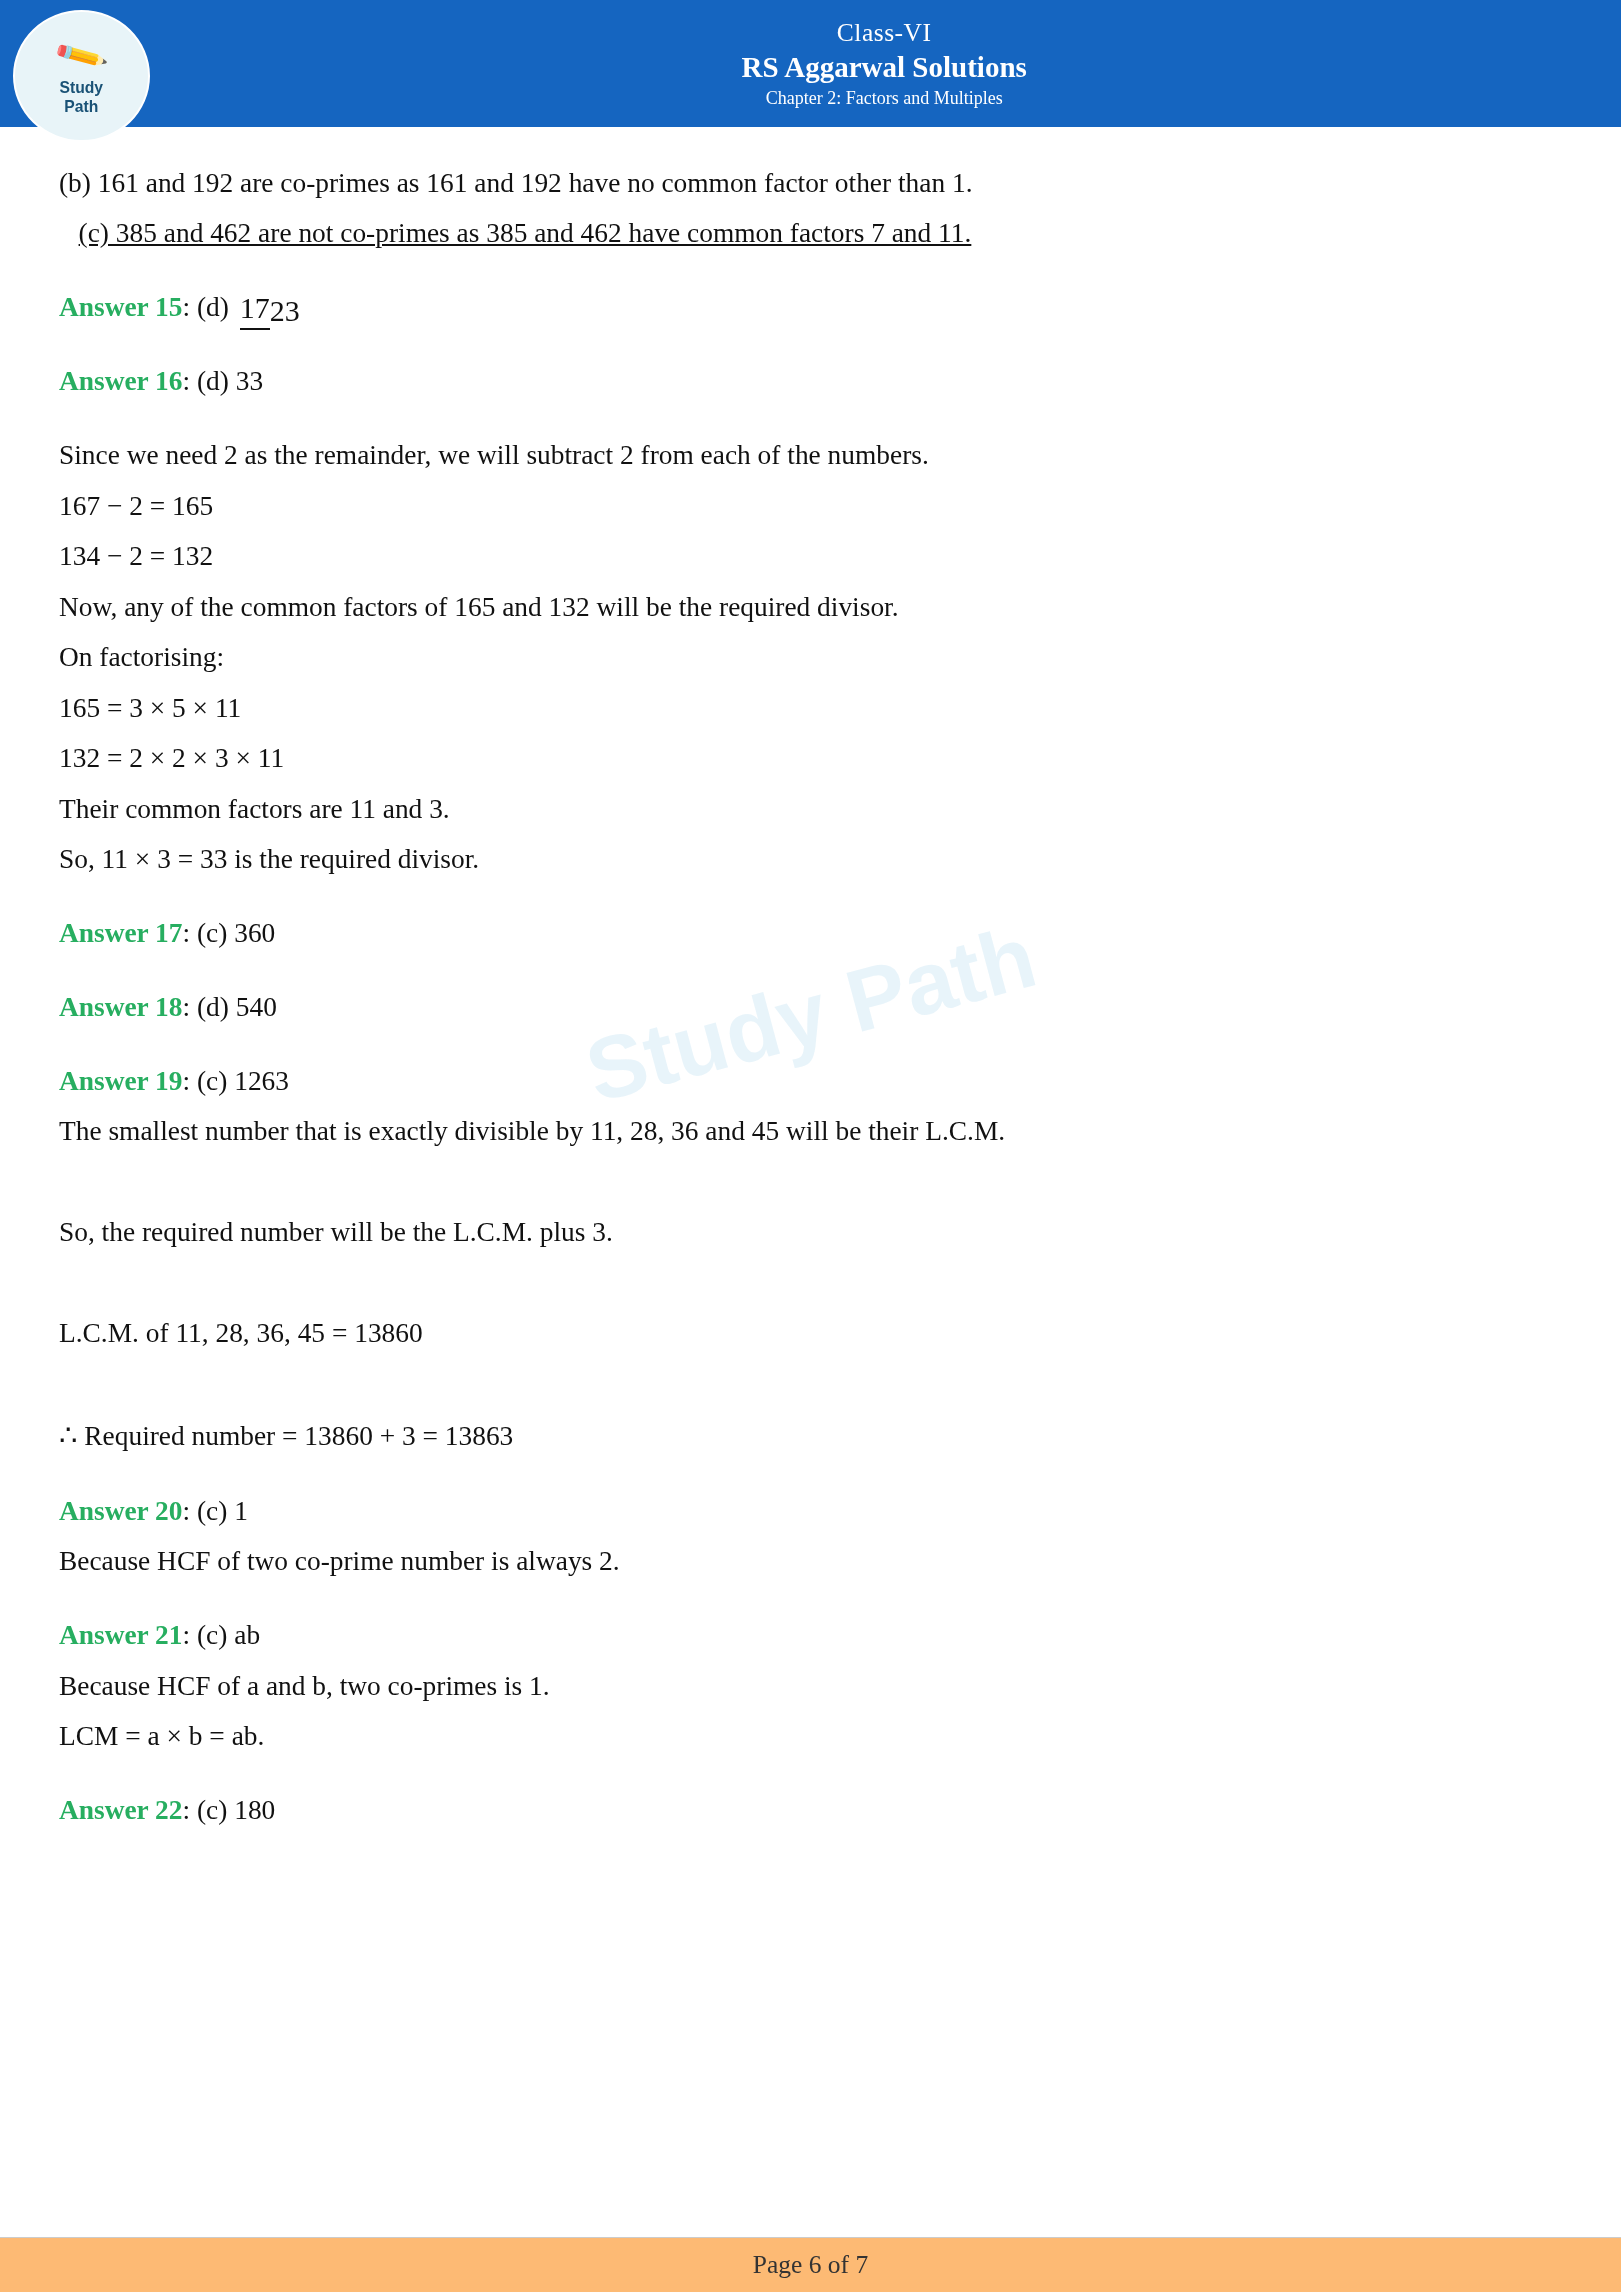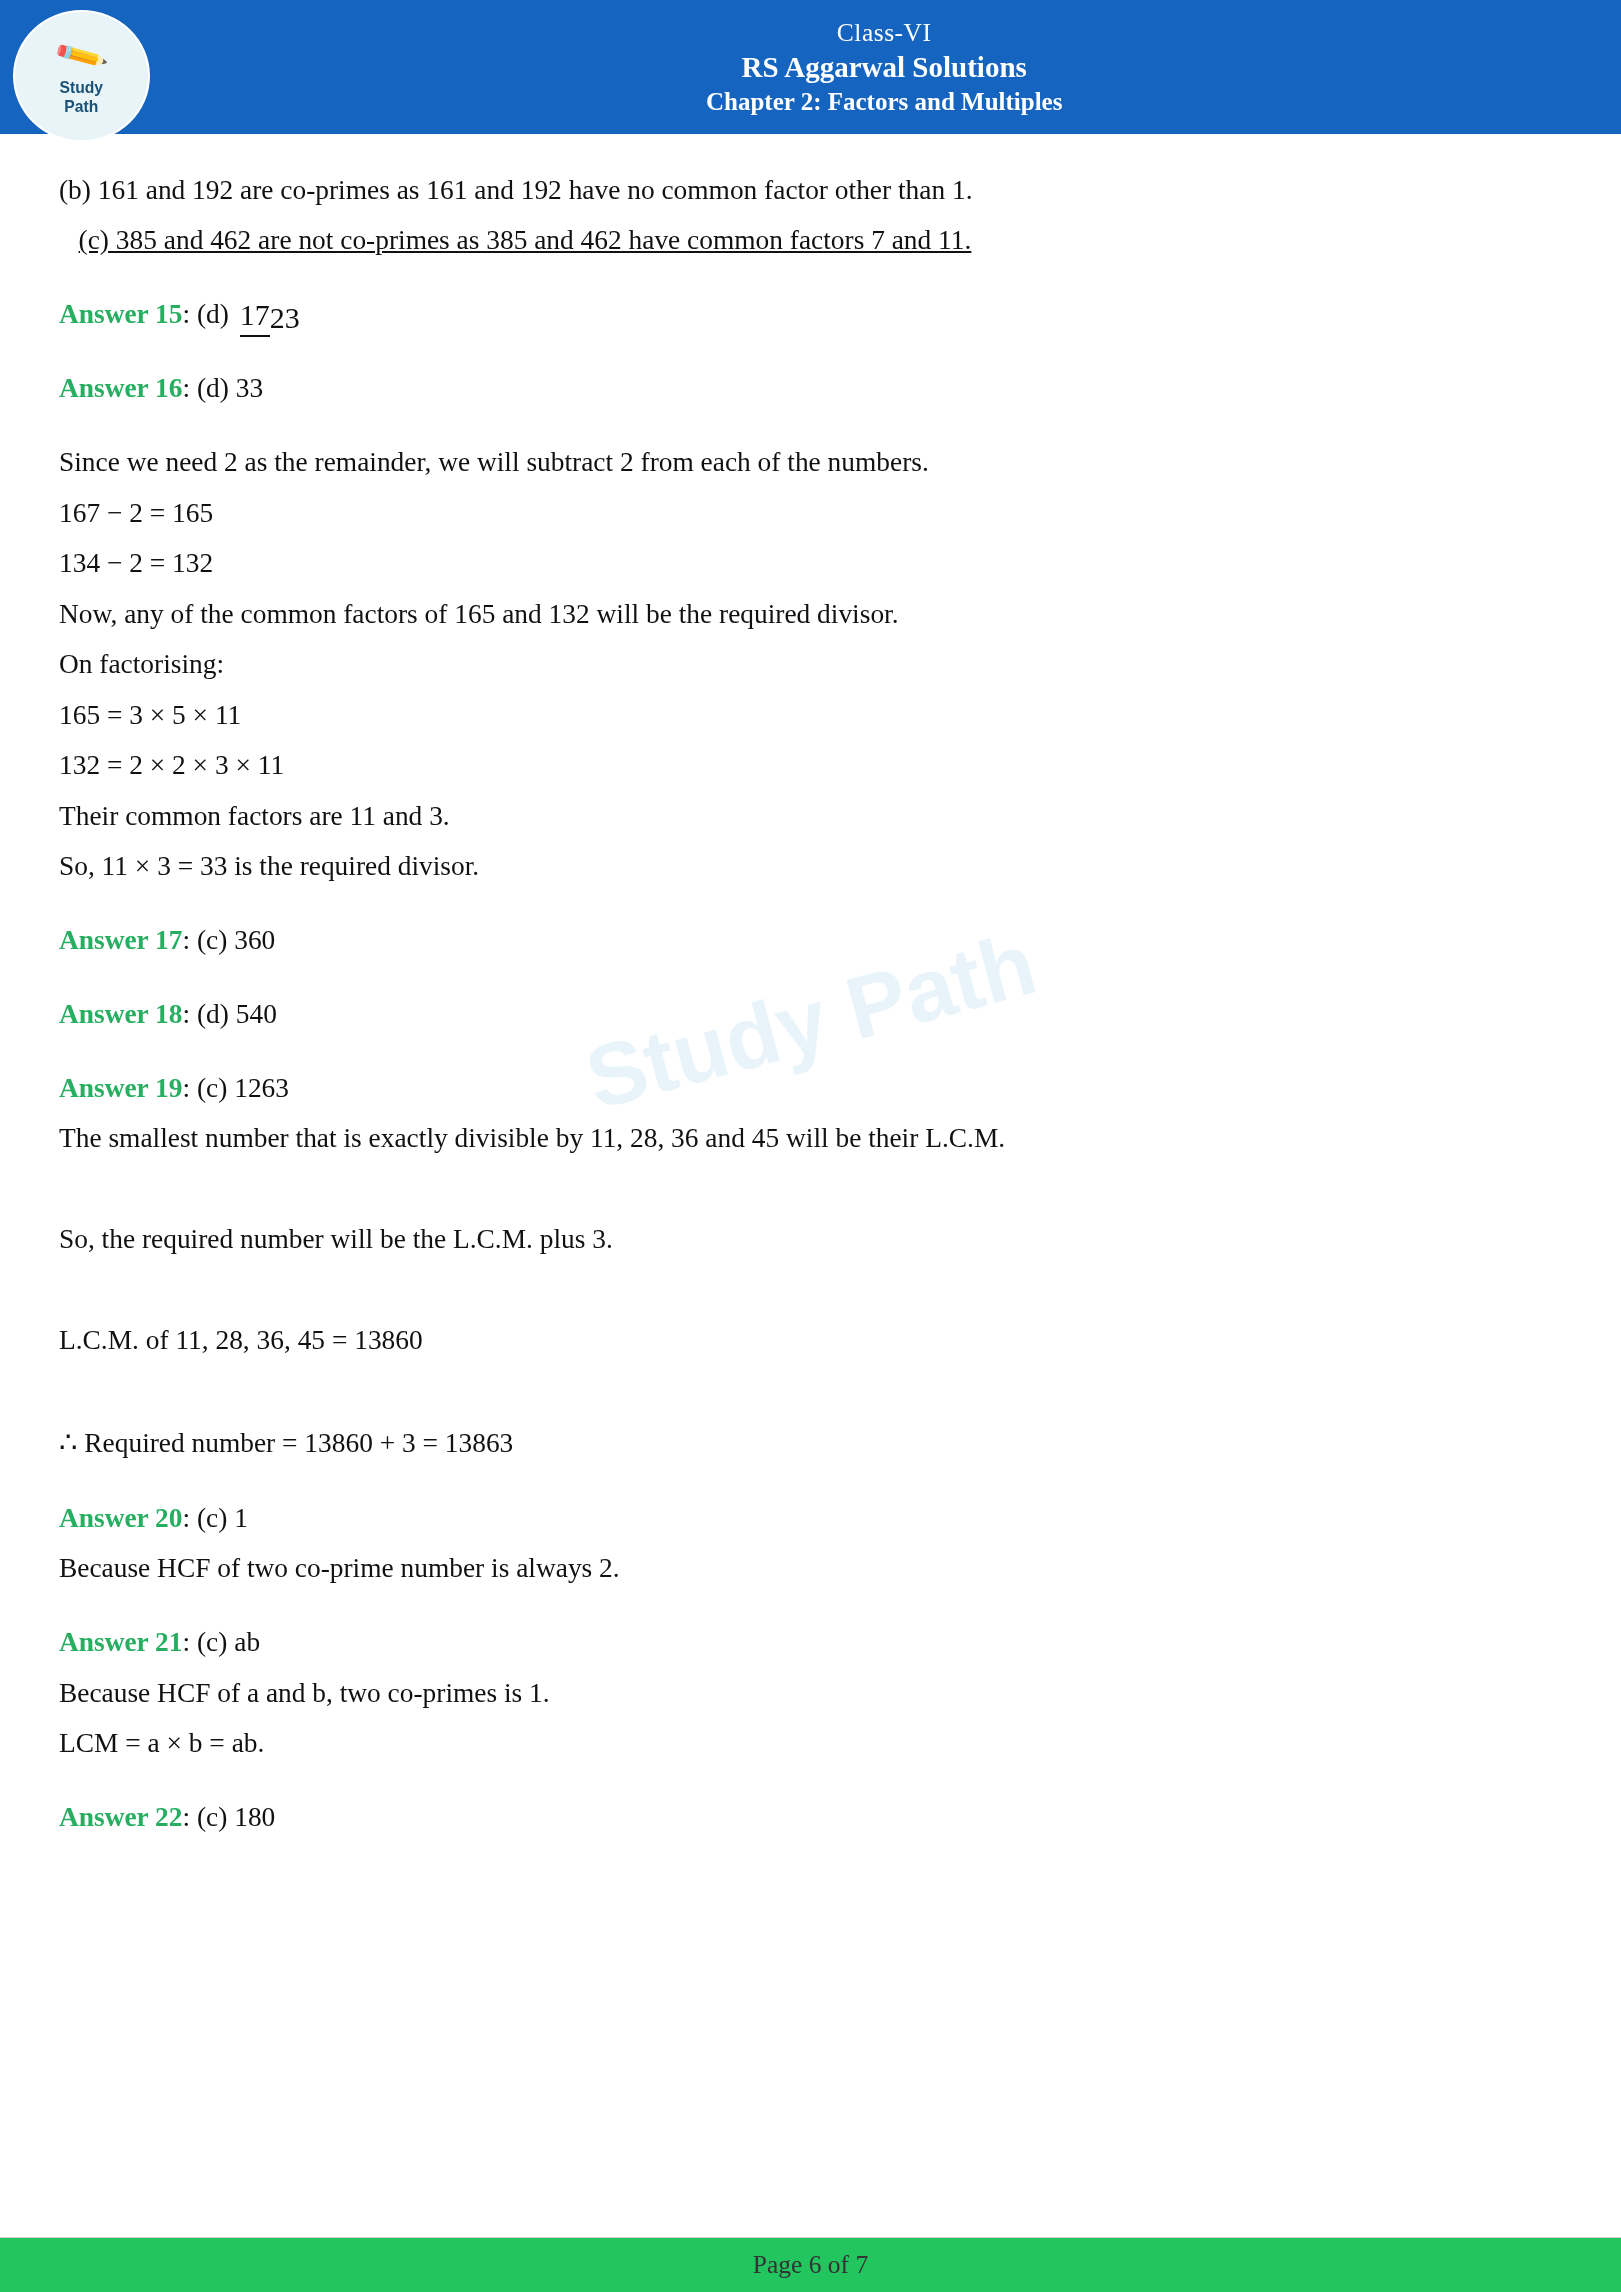--- a/index.html
+++ b/index.html
@@ -36,22 +36,22 @@
       letter-spacing: 0.5px;
     }
 
     .header-title {
       font-size: 29px;
       font-weight: bold;
       margin: 3.9px 0;
     }
 
     .header-chapter {
-      font-size: 25px;
-      font-weight: bold;
+      font-size: 18px;
+      font-weight: normal;
     }
 
     
     .logo-container {
       position: absolute;
       top: 7.8px;
       left: 7.8px;
       width: 147px;
       height: 137px;
       display: flex;
@@ -167,21 +167,21 @@
     .therefore {
       font-size: 29px;
     }
 
     
     .footer {
       position: fixed;
       bottom: 0;
       left: 0;
       width: 1621px;
-      background: #22c55e;
+      background: #fdba74;
       border-top: 1px solid #cccccc;
       text-align: center;
       padding: 11.8px;
       font-size: 25.5px;
       color: #333333;
     }
 
     .page-wrapper {
       min-height: 2293px;
       position: relative;

